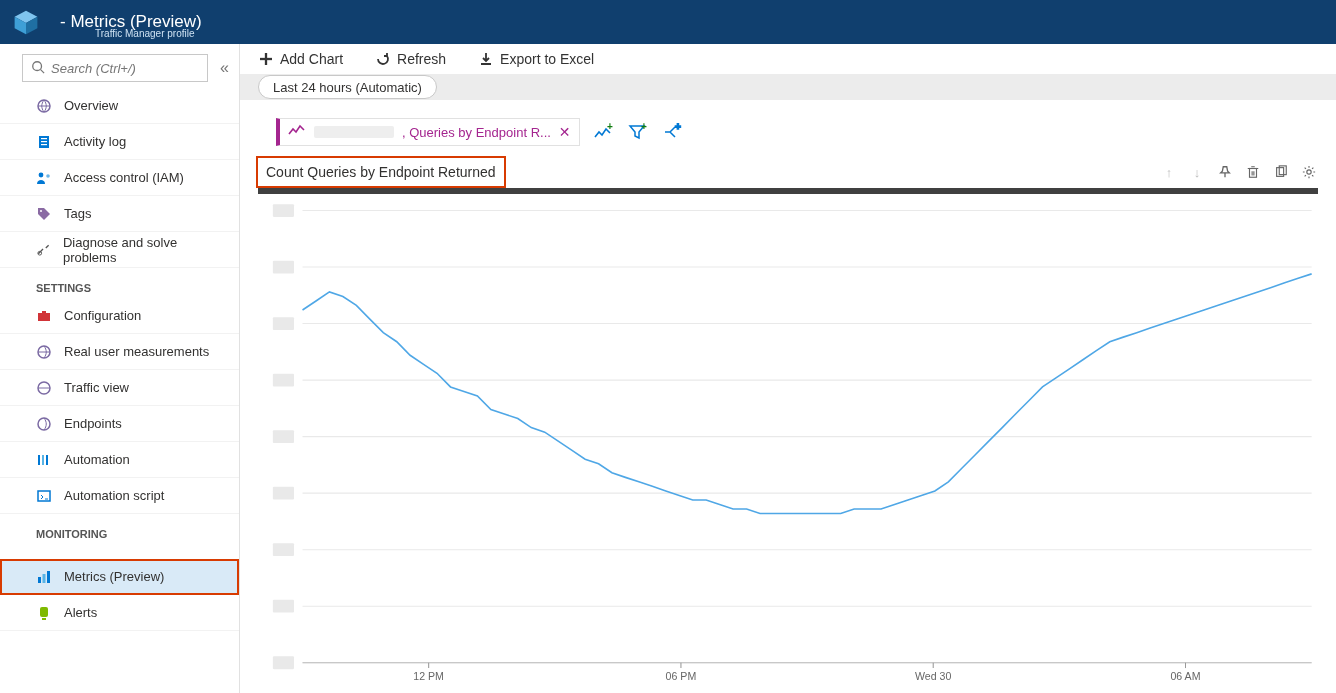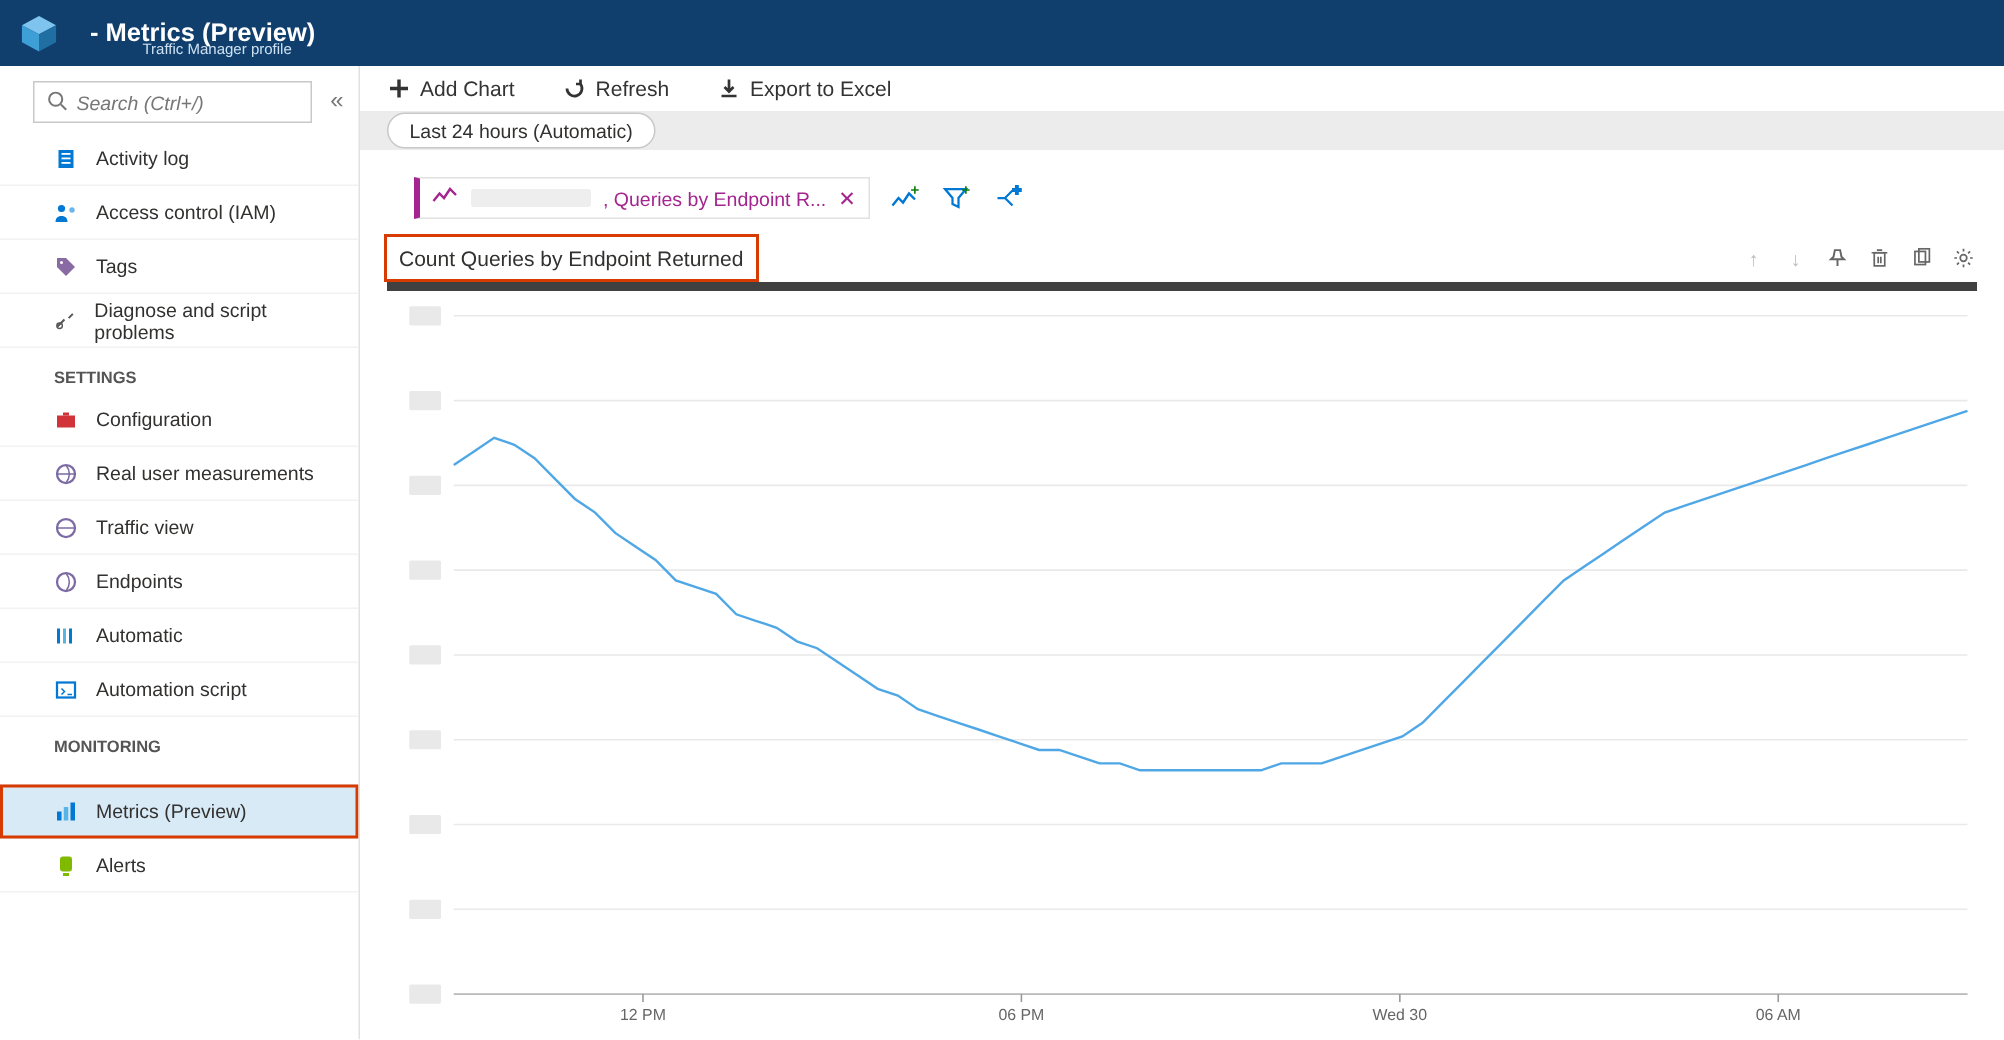--- a/index.html
+++ b/index.html
@@ -1,20 +1,20 @@
 <!DOCTYPE html>
 <html><head>
 <meta charset="utf-8">
 <style>
   * { box-sizing: border-box; margin: 0; padding: 0; }
   html, body { width: 1336px; height: 693px; font-family: "Segoe UI", Tahoma, sans-serif; font-size: 13px; color: #323130; overflow: hidden; background: #fff; }
 
   .titlebar { height: 44px; background: #103f6e; color: #fff; display: flex; align-items: center; padding: 0 12px; position: relative; }
   .titlebar .cube { width: 28px; height: 28px; margin-right: 20px; display:flex; align-items:center; justify-content:center; }
-  .titlebar .title { font-size: 17px; font-weight: 700; }
+  .titlebar .title { font-size: 17px; font-weight: 400; }
   .titlebar .subtitle { position: absolute; left: 56px; top: 28px; font-size: 10px; color: #cde1f2; margin-left: 39px; }
 
   .body { display: flex; height: calc(693px - 44px); }
 
   .sidebar { width: 240px; border-right: 1px solid #e1e1e1; display:flex; flex-direction:column; background:#fff; }
   .search-wrap { display:flex; align-items:center; padding: 10px 6px 6px 22px; gap: 8px; }
   .search-box { flex: 1; height: 28px; border: 1px solid #c8c8c8; display:flex; align-items:center; padding: 0 8px; gap:6px; color:#767676; font-style: italic; }
   .search-icon svg { width:14px; height:14px; stroke:#767676; }
   .collapse { color:#767676; font-size: 16px; cursor:pointer; padding: 0 4px; }
 
@@ -78,20 +78,29 @@
             </svg></span>
         <span>Search (Ctrl+/)</span>
       </div>
       <span class="collapse">«</span>
     </div>
 
     <div class="nav">
       <div class="nav-item">
         <span class="iconbox">
             <svg viewBox="0 0 16 16">
+              <circle cx="8" cy="8" r="6" fill="none" stroke="#7b6aa3" stroke-width="1.5"></circle>
+              <path d="M2 8h12M8 2c3 4 3 8 0 12M8 2c-3 4-3 8 0 12" stroke="#7b6aa3" fill="none"></path>
+            </svg>
+          </span>
+        <span>Overview</span>
+      </div>
+      <div class="nav-item">
+        <span class="iconbox">
+            <svg viewBox="0 0 16 16">
               <rect x="3" y="2" width="10" height="12" fill="#0078d4"></rect>
               <rect x="5" y="4" width="6" height="1.2" fill="#fff"></rect>
               <rect x="5" y="7" width="6" height="1.2" fill="#fff"></rect>
               <rect x="5" y="10" width="6" height="1.2" fill="#fff"></rect>
             </svg>
           </span>
         <span>Activity log</span>
       </div>
       <div class="nav-item">
         <span class="iconbox">
@@ -112,21 +121,21 @@
           </span>
         <span>Tags</span>
       </div>
       <div class="nav-item">
         <span class="iconbox">
             <svg viewBox="0 0 16 16" fill="#555">
               <path d="M13 3l-3 3 1 1 3-3zM3 13l5-5-1-1-5 5z"></path>
               <circle cx="4" cy="12" r="2" fill="none" stroke="#555"></circle>
             </svg>
           </span>
-        <span>Diagnose and script problems</span>
+        <span>Diagnose and solve problems</span>
       </div>
 
       <div class="nav-section">SETTINGS</div>
       <div class="nav-item">
         <span class="iconbox">
             <svg viewBox="0 0 16 16">
               <rect x="2" y="5" width="12" height="8" fill="#d13438"></rect>
               <rect x="6" y="3" width="4" height="2" fill="#d13438"></rect>
             </svg>
           </span>
@@ -160,21 +169,21 @@
         <span>Endpoints</span>
       </div>
       <div class="nav-item">
         <span class="iconbox">
             <svg viewBox="0 0 16 16">
               <rect x="2" y="3" width="2" height="10" fill="#0078d4"></rect>
               <rect x="6" y="3" width="2" height="10" fill="#59b4e6"></rect>
               <rect x="10" y="3" width="2" height="10" fill="#0078d4"></rect>
             </svg>
           </span>
-        <span>Automatic</span>
+        <span>Automation</span>
       </div>
       <div class="nav-item">
         <span class="iconbox">
             <svg viewBox="0 0 16 16">
               <rect x="2" y="3" width="12" height="10" fill="none" stroke="#0078d4" stroke-width="1.5"></rect>
               <path d="M5 7l2 2-2 2M9 11h3" stroke="#0078d4" fill="none"></path>
             </svg>
           </span>
         <span>Automation script</span>
       </div>

